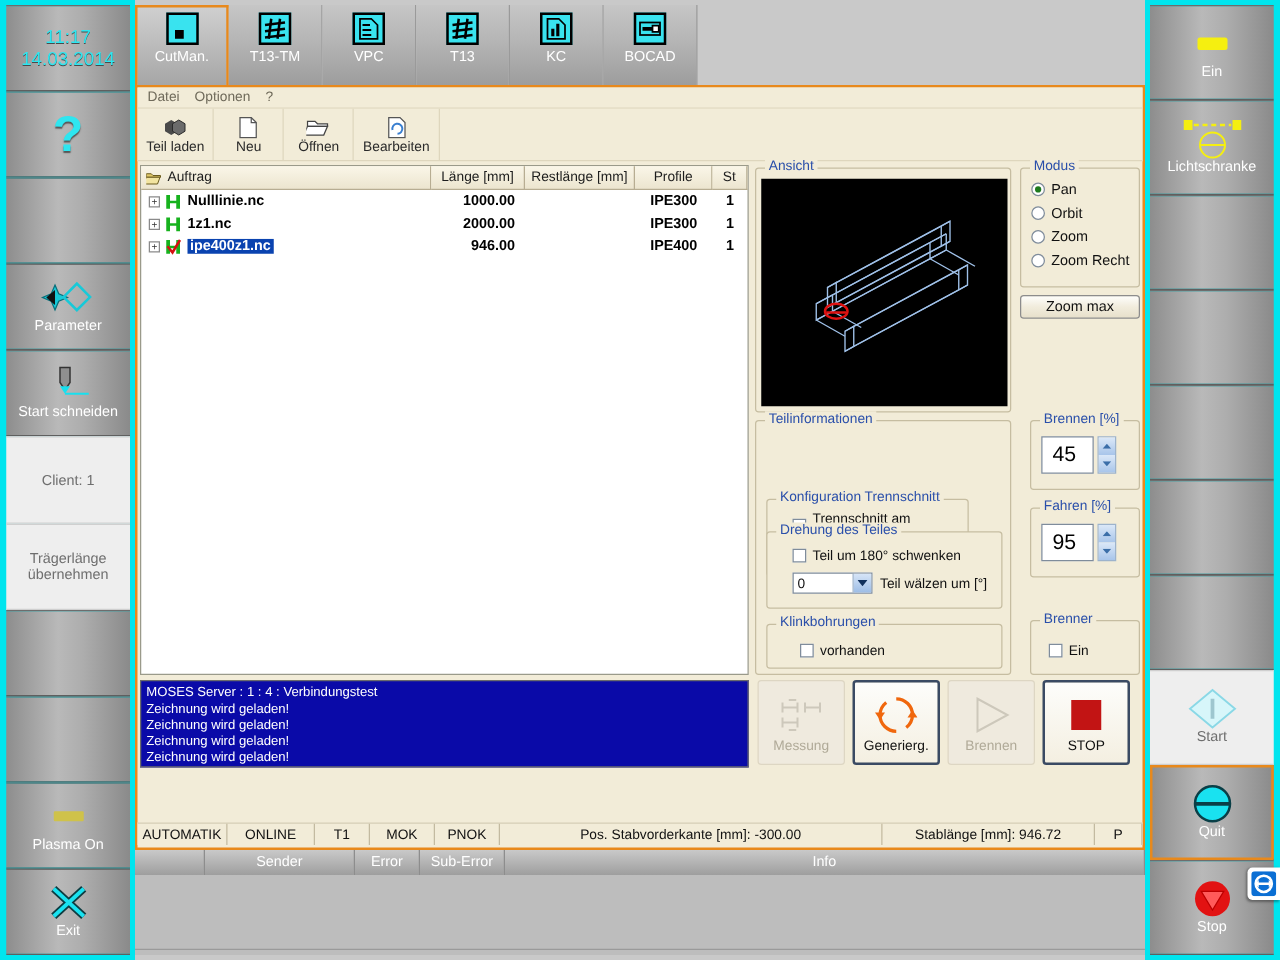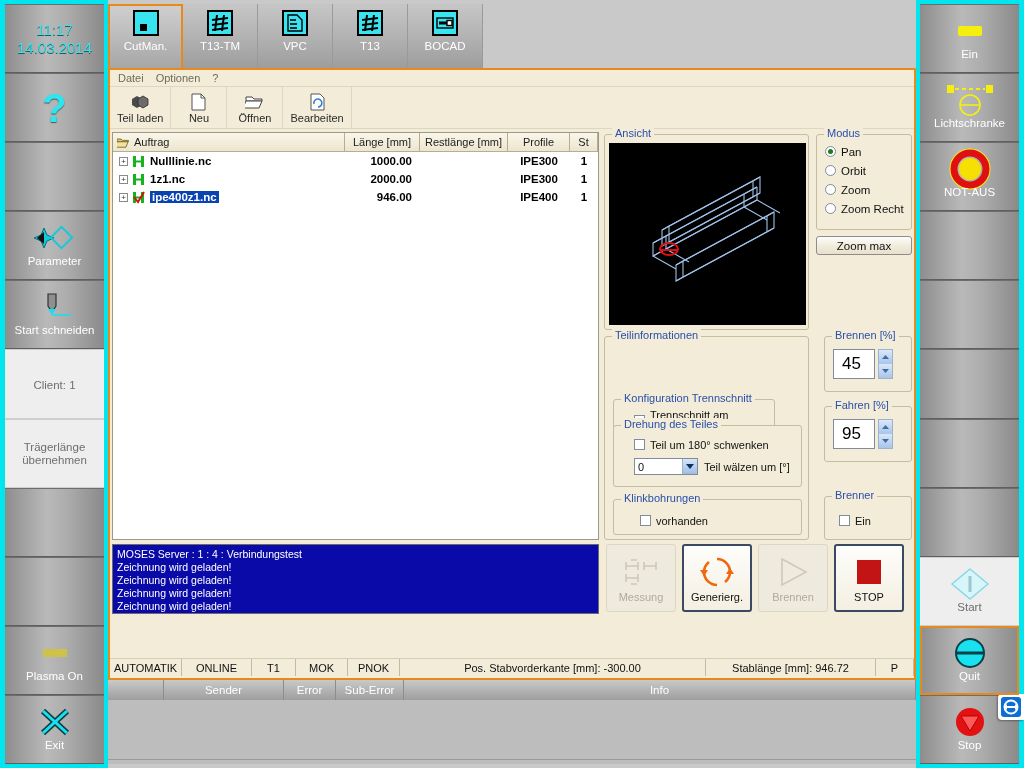--- a/index.html
+++ b/index.html
@@ -340,30 +340,20 @@
         <svg width="58" height="34" viewBox="0 0 58 34">
           <rect x="6" y="2" width="7" height="8" fill="#f5ef10"></rect>
           <rect x="45" y="2" width="7" height="8" fill="#f5ef10"></rect>
           <line x1="14" y1="6" x2="44" y2="6" stroke="#f5ef10" stroke-width="2" stroke-dasharray="4 3"></line>
           <circle cx="29" cy="22" r="10" fill="none" stroke="#f5ef10" stroke-width="1.6"></circle>
           <line x1="19" y1="22" x2="39" y2="22" stroke="#f5ef10" stroke-width="1.6"></line>
         </svg>
       </div>
       <div class="rail-label">Lichtschranke</div>
     </div>
-    <div class="rail-btn">
-      <div class="rail-icon">
-        <svg width="42" height="42" viewBox="0 0 42 42">
-          <circle cx="21" cy="21" r="19" fill="none" stroke="#f5ef10" stroke-width="3"></circle>
-          <circle cx="21" cy="21" r="16" fill="none" stroke="#e01010" stroke-width="7"></circle>
-          <circle cx="21" cy="21" r="11" fill="#f5e000"></circle>
-        </svg>
-      </div>
-      <div class="rail-label">NOT-AUS</div>
-    </div>
     <div class="rail-btn"></div>
     <div class="rail-btn"></div>
     <div class="rail-btn"></div>
     <div class="rail-btn"></div>
     <div class="rail-btn"></div>
     <div class="rail-btn light">
       <div class="rail-icon">
         <svg width="42" height="34" viewBox="0 0 42 34">
           <polygon points="21,2 39,17 21,32 3,17" fill="#d7f6fa" stroke="#8ad8e6" stroke-width="1.5"></polygon>
           <rect x="19.5" y="9" width="3" height="16" fill="#9ec6cf"></rect>
@@ -439,20 +429,30 @@
         <div class="tab-ico">
           <svg width="20" height="20" viewBox="0 0 20 20">
             <line x1="2" y1="7" x2="18" y2="5" stroke="#000" stroke-width="2"></line>
             <line x1="2" y1="12" x2="18" y2="10" stroke="#000" stroke-width="2"></line>
             <line x1="2" y1="17" x2="18" y2="15" stroke="#000" stroke-width="2"></line>
             <line x1="7" y1="2" x2="5" y2="18" stroke="#000" stroke-width="2"></line>
             <line x1="14" y1="2" x2="12" y2="18" stroke="#000" stroke-width="2"></line>
           </svg>
         </div>
         <span>T13</span>
+      </div>
+      <div class="tab">
+        <div class="tab-ico">
+          <svg width="20" height="20" viewBox="0 0 20 20">
+            <path d="M3 2 h9 l5 5 v11 h-14 Z" fill="#39e3ef" stroke="#000" stroke-width="1.4"></path>
+            <rect x="6" y="10" width="2.5" height="6" fill="#000"></rect>
+            <rect x="10" y="6" width="2.5" height="10" fill="#000"></rect>
+          </svg>
+        </div>
+        <span>KC</span>
       </div>
       <div class="tab">
         <div class="tab-ico">
           <svg width="20" height="20" viewBox="0 0 20 20">
             <rect x="2" y="5" width="16" height="10" fill="#39e3ef" stroke="#000" stroke-width="1.4"></rect>
             <line x1="4" y1="10" x2="12" y2="10" stroke="#000" stroke-width="3"></line>
             <rect x="12" y="7.5" width="5" height="5" fill="#fff" stroke="#000" stroke-width="1.4"></rect>
           </svg>
         </div>
         <span>BOCAD</span>

